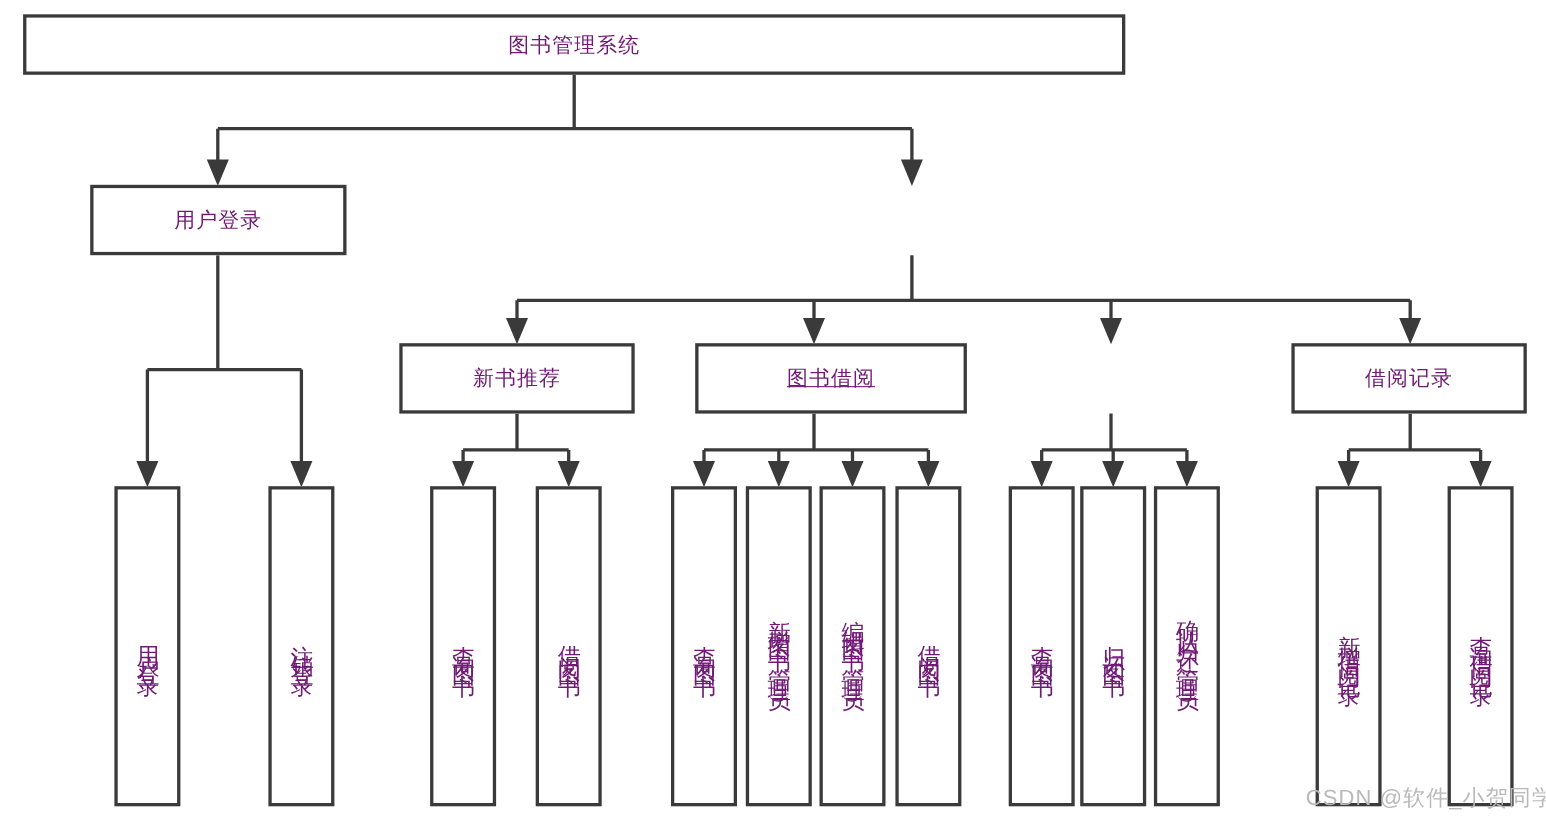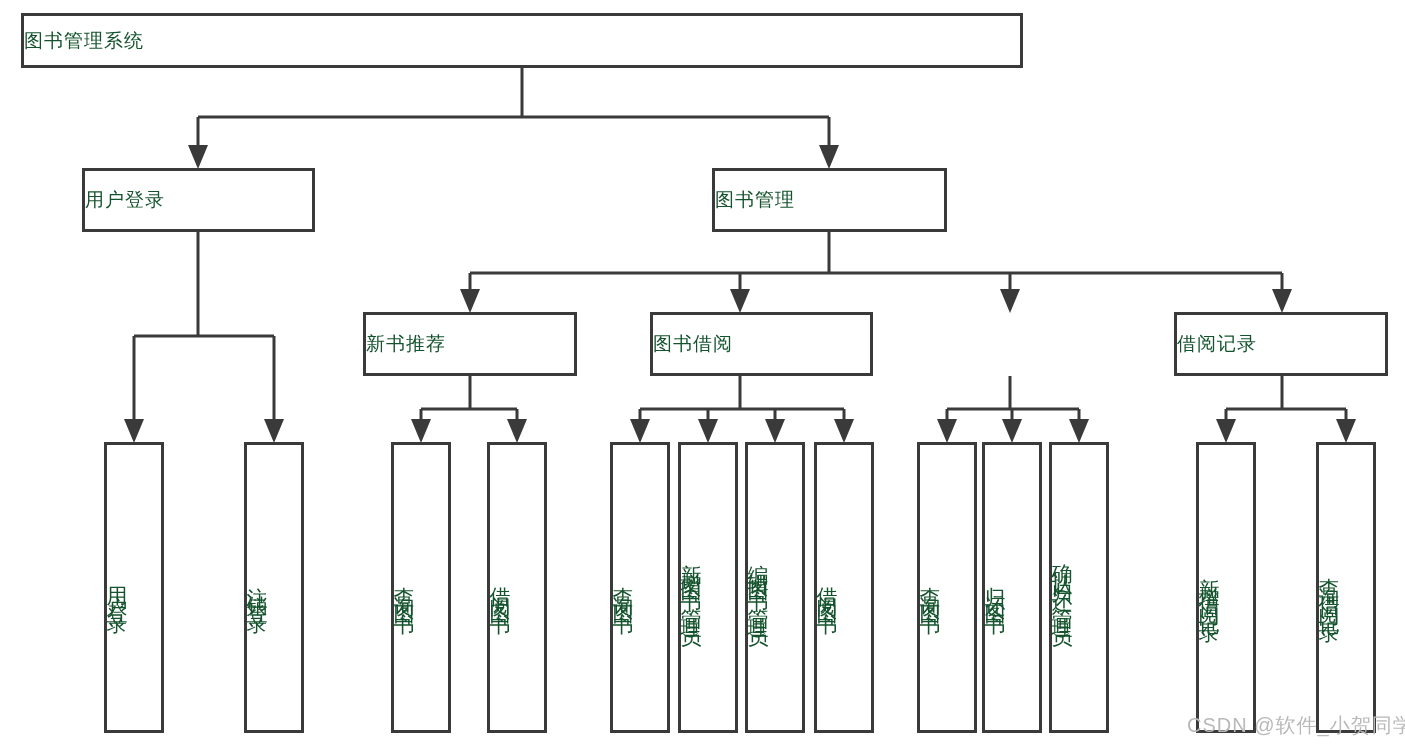--- a/index.html
+++ b/index.html
@@ -17,21 +17,22 @@
     width: 1405px; height: 747px;
     z-index: 1;
   }
   .box {
     position: absolute;
     box-sizing: border-box;
     background: #ffffff;
     border: 3px solid #3a3a3a;
     display: flex;
     align-items: center;
-    color: #14532d;
+    justify-content: center;
+    color: #701a75;
     z-index: 2;
   }
   .h-label {
     font-size: 19px;
     letter-spacing: 1px;
     white-space: nowrap;
   }
   .v-label {
     writing-mode: vertical-rl;
     text-orientation: mixed;
@@ -104,28 +105,25 @@
     </g>
   </svg>
 
   <div class="box lv1">
     <span class="h-label">图书管理系统</span>
   </div>
 
   <div class="box lv2" style="left:82px; width:233px;">
     <span class="h-label">用户登录</span>
   </div>
-  <div class="box lv2" style="left:712px; width:235px;">
-    <span class="h-label">图书管理</span>
-  </div>
 
   <div class="box lv3" style="left:363px; width:214px;">
     <span class="h-label">新书推荐</span>
   </div>
-  <div class="box lv3" style="left:650px; width:223px;">
+  <div class="box lv3" style="left:632px; width:247px;text-decoration:underline;">
     <span class="h-label">图书借阅</span>
   </div>
   <div class="box lv3" style="left:1174px; width:214px;">
     <span class="h-label">借阅记录</span>
   </div>
 
   <div class="box leaf" style="left:104px;">
     <span class="v-label">用户登录</span>
   </div>
   <div class="box leaf" style="left:244px;">

